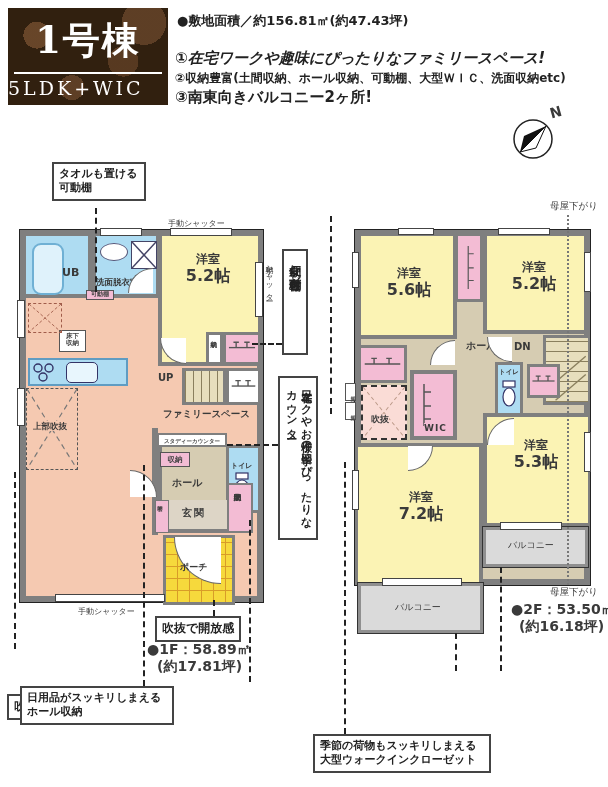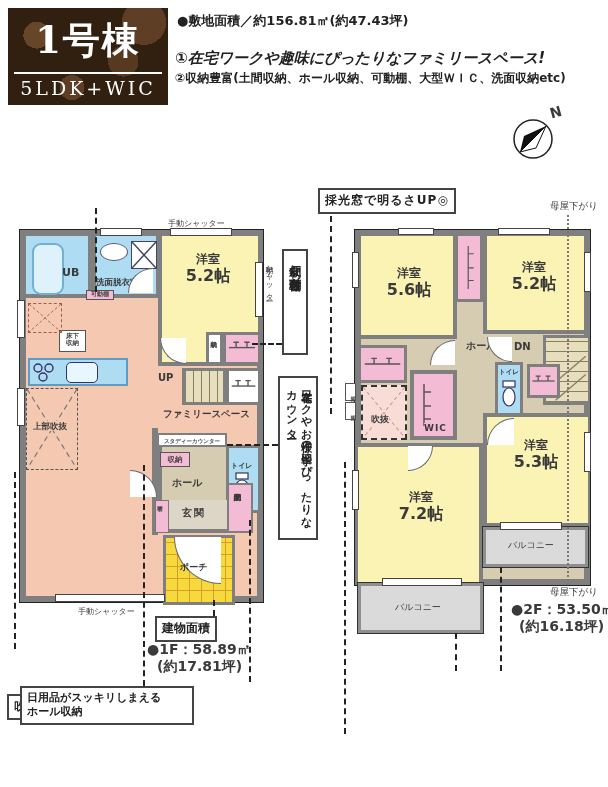--- a/index.html
+++ b/index.html
@@ -14,21 +14,21 @@
   
   .brand{position:absolute;left:8px;top:8px;width:160px;height:97px;color:#fff;
          background-color:#31200f;
          background-image:radial-gradient(circle at 18% 28%,rgba(148,100,62,.55) 0 9%,transparent 9%),
                           radial-gradient(circle at 72% 55%,rgba(125,82,50,.5) 0 12%,transparent 12%),
                           radial-gradient(circle at 40% 82%,rgba(160,108,70,.4) 0 10%,transparent 10%),
                           radial-gradient(circle at 85% 15%,rgba(160,108,70,.4) 0 14%,transparent 14%);}
   .brand .no{position:absolute;left:0;right:0;top:8px;text-align:center;font-family:"DejaVu Serif",serif;
              font-size:37px;font-weight:bold;letter-spacing:2px;}
   .brand .rule{position:absolute;left:6px;right:6px;top:64px;height:2px;background:#fff;}
-  .brand .ly{position:absolute;left:0;right:0;top:69px;text-align:center;font-family:"DejaVu Serif",serif;
+  .brand .ly{position:absolute;left:0;right:0;top:69px;text-align:left;font-family:"DejaVu Serif",serif;
              font-size:19px;letter-spacing:3px;}
   .spec{position:absolute;font-weight:bold;white-space:nowrap;}
   
   .plan{position:absolute;box-sizing:border-box;border:6px solid var(--wall);outline:1px solid #222;}
   .room{position:absolute;box-sizing:border-box;}
   .bw{border:4px solid var(--wall);}
   .lbl{position:absolute;font-weight:bold;color:#3a3a3a;text-align:center;line-height:1.2;white-space:nowrap;}
   .v{writing-mode:vertical-rl;}
   .tinybox{position:absolute;box-sizing:border-box;background:#fff;border:1px solid #555;
            font-weight:bold;color:#444;text-align:center;line-height:1.1;}
@@ -58,20 +58,21 @@
 <div class="canvas">
 
   <div class="brand">
     <div class="no">1号棟</div>
     <div class="rule"></div>
     <div class="ly">5LDK+WIC</div>
   </div>
   <div class="spec" style="left:177px;top:12px;font-size:13px;">●敷地面積／約156.81㎡(約47.43坪)</div>
   <div class="spec" style="left:175px;top:49px;font-size:15px;font-style:italic;">①在宅ワークや趣味にぴったりなファミリースペース!</div>
   <div class="spec" style="left:175px;top:70px;font-size:12px;">②収納豊富(土間収納、ホール収納、可動棚、大型ＷＩＣ、洗面収納etc)</div>
+  <div class="spec" style="left:175px;top:88px;font-size:15px;">③南東向きバルコニー2ヶ所!</div>
 
   <svg class="abs" style="left:510px;top:114px;" width="48" height="48" viewBox="0 0 48 48">
     <circle cx="23" cy="25" r="19" fill="#fff" stroke="#222" stroke-width="1.5"></circle>
     <polygon points="36,12 14,22 10,38" fill="#111"></polygon>
     <polygon points="36,12 26,34 10,38" fill="#fff" stroke="#111" stroke-width="1"></polygon>
   </svg>
   <div class="lbl" style="left:550px;top:104px;font-size:14px;transform:rotate(-16deg);">N</div>
 
   <div class="plan" style="left:20px;top:230px;width:243px;height:372px;background:var(--ldk);"></div>
 
@@ -282,41 +283,44 @@
 
   <div class="dotv" style="left:567px;top:215px;height:370px;"></div>
   <div class="lbl" style="left:550px;top:200px;font-size:9.5px;font-weight:normal;">母屋下がり</div>
   <div class="lbl" style="left:550px;top:586px;font-size:9.5px;font-weight:normal;">母屋下がり</div>
 
   <div class="lbl" style="left:511px;top:601px;font-size:14px;text-align:left;">
     <span>●2F：53.50㎡</span><br>
     <span style="margin-left:8px;">(約16.18坪)</span>
   </div>
 
+  <div class="callout" style="left:52px;top:162px;width:94px;font-size:11px;">タオルも置ける
+可動棚</div>
   <div class="dashv" style="left:95px;top:208px;height:84px;"></div>
 
-  <div class="callout" style="left:318px;top:188px;font-size:12px;letter-spacing:1px;">採光窓で明るさUP◎</div>
   <div class="dashv" style="left:330px;top:216px;height:198px;"></div>
 
   <div class="callout vert" style="left:282px;top:249px;height:106px;font-size:12px;">便利な可動棚付き</div>
   <div class="dashh" style="left:252px;top:343px;width:30px;"></div>
 
   <div class="callout vert" style="left:278px;top:376px;height:164px;font-size:11px;">在宅ワークやお子様の学習にぴったりなカウンター</div>
   <div class="dashh" style="left:227px;top:444px;width:51px;"></div>
 
   <div class="callout" style="left:7px;top:650px;font-size:12px;margin-top:44px;">吹抜で開放感◎</div>
   <div class="dashv" style="left:14px;top:472px;height:177px;"></div>
 
-  <div class="callout" style="left:155px;top:616px;font-size:12px;">建物面積</div>
+  <div class="callout" style="left:155px;top:616px;font-size:12px;">吹抜で開放感</div>
   <div class="dashv" style="left:213px;top:600px;height:16px;"></div>
 
-  <div class="callout" style="left:20px;top:686px;width:174px;font-size:11px;">日用品がスッキリしまえる
+  <div class="callout" style="left:20px;top:686px;width:154px;font-size:11px;">日用品がスッキリしまえる
 ホール収納</div>
   <div class="dashv" style="left:143px;top:465px;height:221px;"></div>
 
   <div class="dashv" style="left:249px;top:520px;height:162px;"></div>
 
   <div class="dashv" style="left:455px;top:633px;height:38px;"></div>
   <div class="dashv" style="left:500px;top:567px;height:104px;"></div>
 
+  <div class="callout" style="left:313px;top:734px;width:178px;font-size:11px;">季節の荷物もスッキリしまえる
+大型ウォークインクローゼット</div>
   <div class="dashv" style="left:344px;top:462px;height:272px;"></div>
 
 </div>
 
 </body></html>

